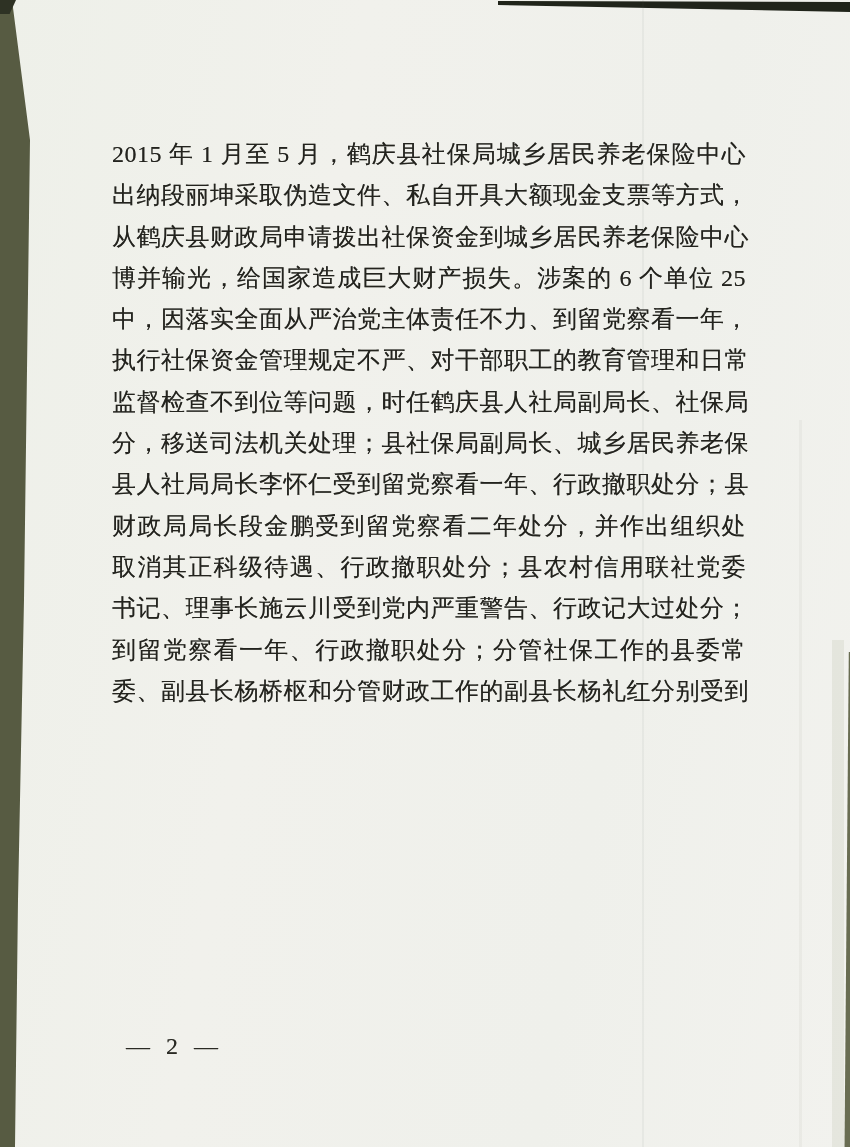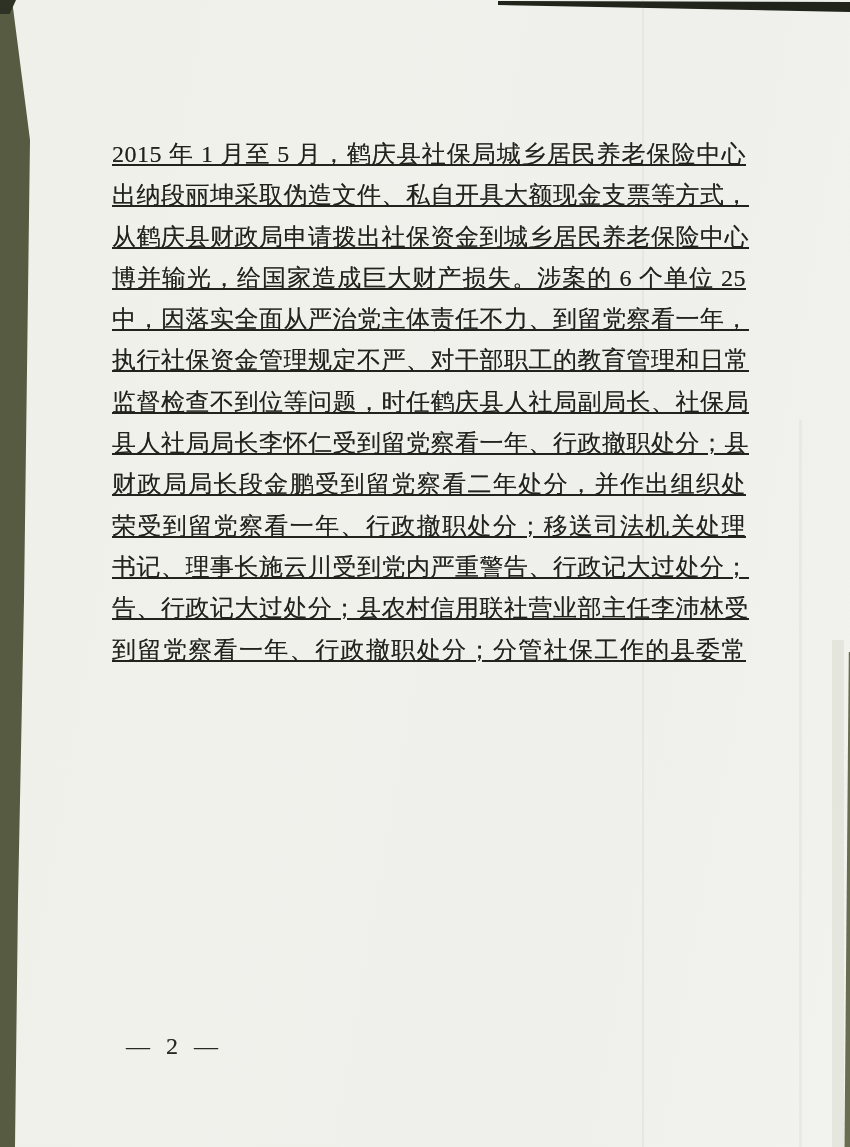--- a/index.html
+++ b/index.html
@@ -82,21 +82,20 @@
     line-height: 41.3px;
     font-size: 24px;
     color: #23231e;
     text-align: justify;
     text-align-last: justify;
     text-justify: inter-character;
     letter-spacing: 0.5px;
     white-space: nowrap;
     overflow: visible;
     text-shadow: 0 0 0.6px rgba(35, 35, 30, 0.55);
-    text-decoration: underline;
   }
   .page-number {
     position: absolute;
     left: 126px; top: 1026px;
     font-size: 24px;
     line-height: 40px;
     color: #2a2a24;
     letter-spacing: 2px;
     word-spacing: 6px;
     text-shadow: 0 0 0.6px rgba(35, 35, 30, 0.5);
@@ -116,21 +115,22 @@
 <div class="crease-2"></div>
 
 <div class="text-block">
   <div class="line">2015 年 1 月至 5 月，鹤庆县社保局城乡居民养老保险中心</div>
   <div class="line">出纳段丽坤采取伪造文件、私自开具大额现金支票等方式，</div>
   <div class="line">从鹤庆县财政局申请拨出社保资金到城乡居民养老保险中心</div>
   <div class="line">博并输光，给国家造成巨大财产损失。涉案的 6 个单位 25</div>
   <div class="line">中，因落实全面从严治党主体责任不力、到留党察看一年，</div>
   <div class="line">执行社保资金管理规定不严、对干部职工的教育管理和日常</div>
   <div class="line">监督检查不到位等问题，时任鹤庆县人社局副局长、社保局</div>
+  <div class="line">分，移送司法机关处理；县社保局副局长、城乡居民养老保</div>
   <div class="line">县人社局局长李怀仁受到留党察看一年、行政撤职处分；县</div>
   <div class="line">财政局局长段金鹏受到留党察看二年处分，并作出组织处</div>
-  <div class="line">荣受到留党察看一年、行政撤职处分；移送司法机关处理</div>
+  <div class="line">取消其正科级待遇、行政撤职处分；县农村信用联社党委</div>
   <div class="line">书记、理事长施云川受到党内严重警告、行政记大过处分；</div>
-  <div class="line">告、行政记大过处分；县农村信用联社营业部主任李沛林受</div>
   <div class="line">到留党察看一年、行政撤职处分；分管社保工作的县委常</div>
+  <div class="line">委、副县长杨桥枢和分管财政工作的副县长杨礼红分别受到</div>
 </div>
 
 <div class="page-number">— 2 —</div>
 
 </body></html>

